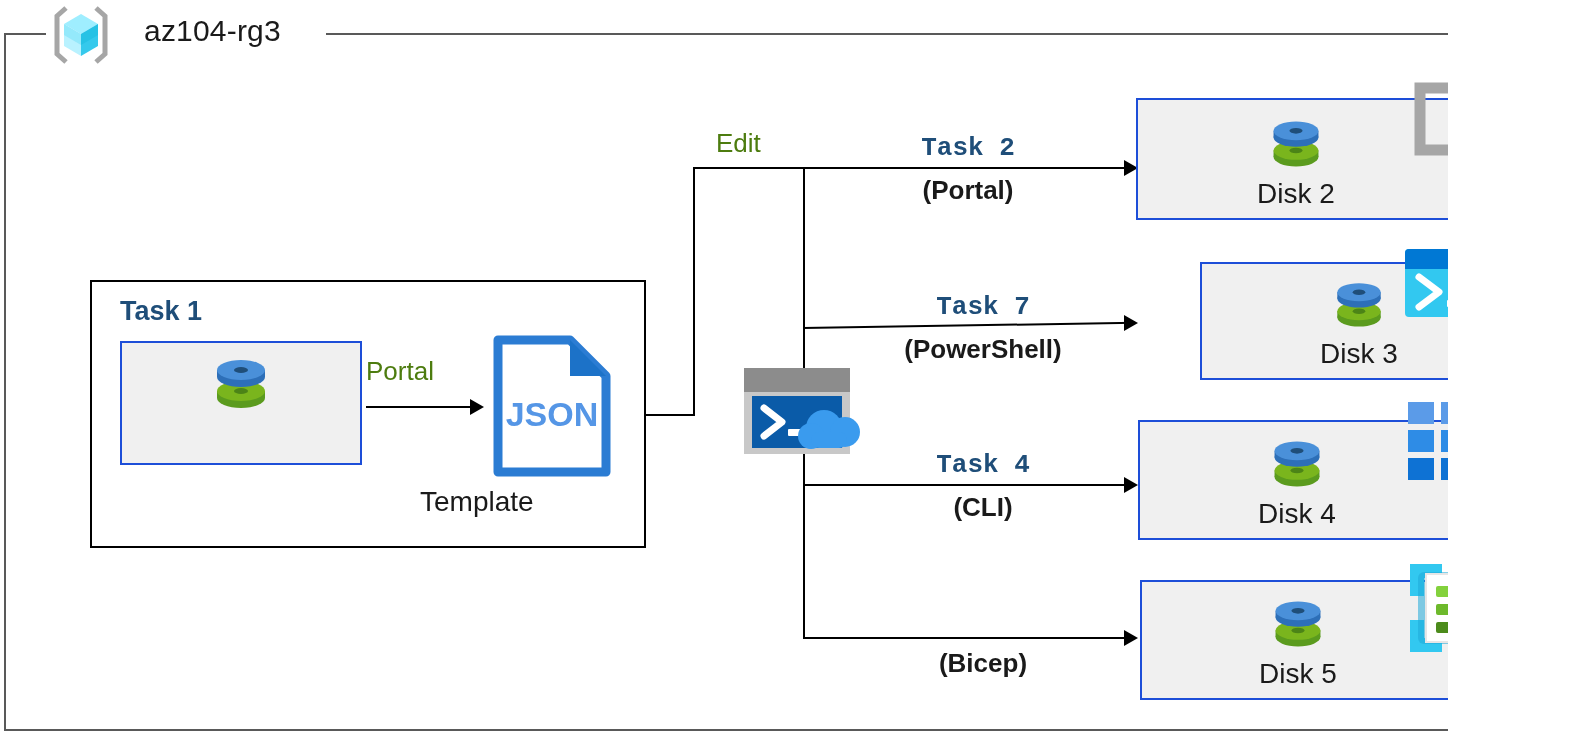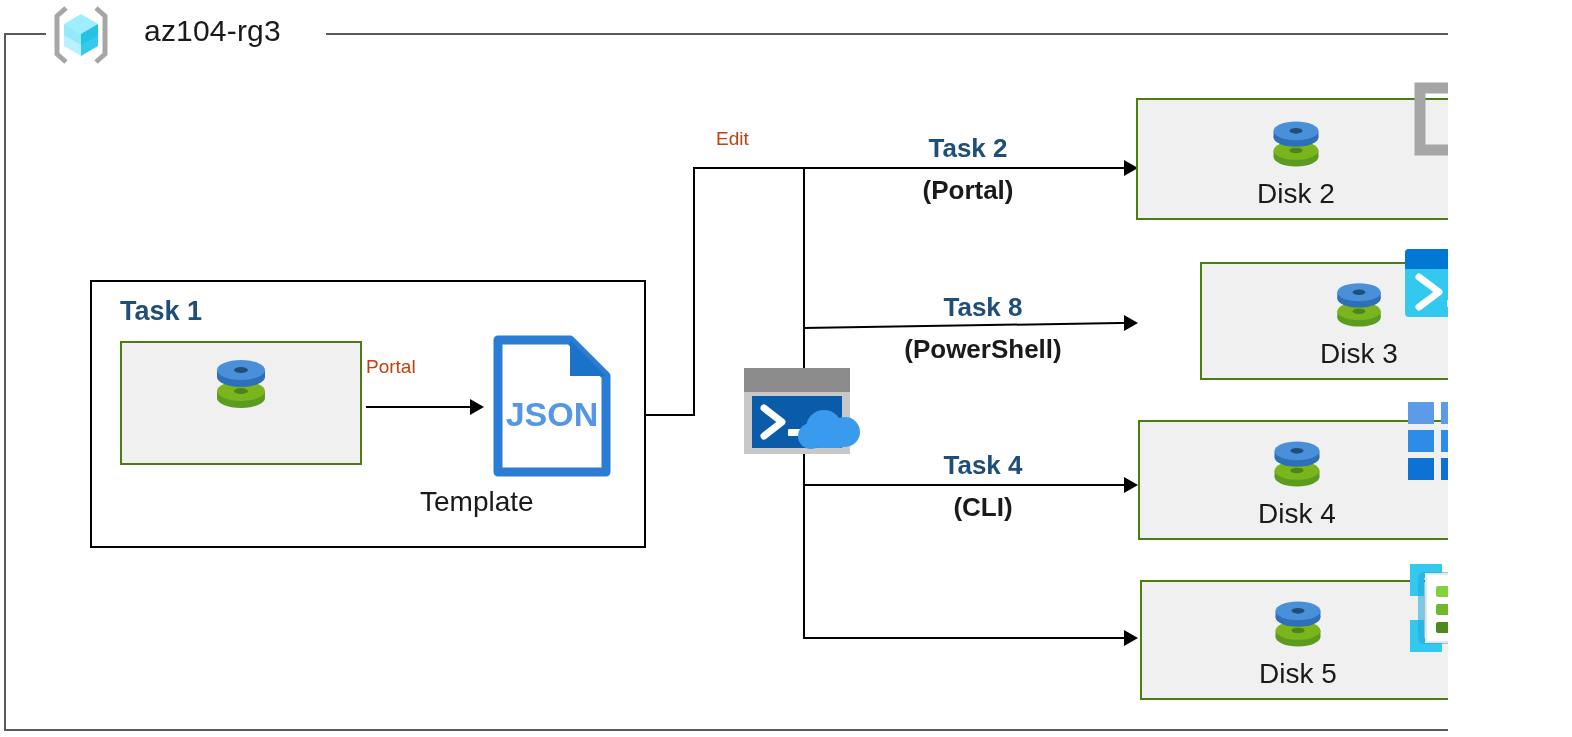--- a/index.html
+++ b/index.html
@@ -23,21 +23,21 @@
   
   .task1-box{
     position:absolute;left:90px;top:280px;width:556px;height:268px;
     border:2px solid #000000;box-sizing:border-box;background:#ffffff;
   }
   .task1-label{
     position:absolute;left:120px;top:296px;font-size:27px;font-weight:bold;
     color:#1F4E79;white-space:nowrap;
   }
   .disk-box{
-    position:absolute;border:2px solid #4d7c0f;box-sizing:border-box;background:#f0f0f0;
+    position:absolute;border:2px solid #1d4ed8;box-sizing:border-box;background:#f0f0f0;
   }
   .disk-box .disk-caption{
     position:absolute;left:0;right:0;bottom:8px;text-align:center;
     font-size:28px;color:#1a1a1a;
   }
   .disk-box .disk-ico{
     position:absolute;left:50%;transform:translateX(-50%);
   }
 
   
@@ -50,28 +50,28 @@
 
   .arrow-head{
     position:absolute;width:0;height:0;
     border-top:8px solid transparent;border-bottom:8px solid transparent;
     border-left:14px solid #000000;
   }
 
   
   .task-label{
     position:absolute;text-align:center;white-space:nowrap;
-    font-size:26px;font-weight:bold;color:#1F4E79;
+    font-size:26px;font-weight:bold;color:#1F4E79;font-family:Liberation Mono, monospace;
   }
   .task-sub{
     position:absolute;text-align:center;white-space:nowrap;
     font-size:26px;color:#1a1a1a;font-weight:bold;
   }
   .plain-label{
-    position:absolute;font-size:19px;color:#c2410c;white-space:nowrap;
+    position:absolute;font-size:26px;color:#4d7c0f;white-space:nowrap;
   }
 
   
   .json-ico{position:absolute;left:492px;top:334px;width:120px;height:144px;}
   .tmpl-caption{
     position:absolute;left:420px;top:486px;width:264px;text-align:left;
     font-size:28px;color:#1a1a1a;
   }
 
   
@@ -182,21 +182,21 @@
   <div class="svc-ico" style="left:1404px;top:62px;width:108px;height:100px;">
     <svg width="108" height="100" viewBox="0 0 108 100">
       <path d="M72 26 L16 26 L16 88 L78 88 L78 48" stroke="#A6A6A6" stroke-width="11" fill="none" stroke-linejoin="miter"></path>
       <path d="M56 62 L96 22" stroke="#3AA0EA" stroke-width="17" stroke-linecap="butt"></path>
       <polygon points="102,6 102,46 62,6" fill="#3AA0EA"></polygon>
     </svg>
   </div>
 
   <div class="ln ln-h" style="left:803px;top:327px;width:332px;transform:rotate(-0.9deg);transform-origin:left center;"></div>
   <div class="arrow-head" style="left:1124px;top:315px;"></div>
-  <div class="task-label" style="left:853px;top:292px;width:260px;">Task 8</div>
+  <div class="task-label" style="left:853px;top:292px;width:260px;">Task 7</div>
   <div class="task-sub" style="left:853px;top:334px;width:260px;">(PowerShell)</div>
 
   <div class="disk-box" style="left:1200px;top:262px;width:318px;height:118px;">
     <span class="disk-ico" style="top:12px;">
       <svg class="disk-glyph" width="56" height="56" viewBox="0 0 62 62">
         <ellipse cx="31" cy="46" rx="24" ry="10" fill="#5B9B1E"></ellipse>
         <rect x="7" y="39" width="48" height="7" fill="#5B9B1E"></rect>
         <ellipse cx="31" cy="39" rx="24" ry="10" fill="#7AB51D"></ellipse>
         <ellipse cx="31" cy="39" rx="7" ry="3" fill="#4C8417"></ellipse>
         <ellipse cx="31" cy="25" rx="24" ry="10" fill="#2D6FB8"></ellipse>
@@ -248,20 +248,21 @@
       <rect x="33" y="28" width="26" height="22" fill="#2E8CE6"></rect>
       <rect x="66" y="28" width="26" height="22" fill="#2E8CE6"></rect>
       <rect x="0" y="56" width="26" height="22" fill="#0E72D4"></rect>
       <rect x="33" y="56" width="26" height="22" fill="#0E72D4"></rect>
       <rect x="66" y="56" width="26" height="22" fill="#0E72D4"></rect>
     </svg>
   </div>
 
   <div class="ln ln-h" style="left:803px;top:637px;width:332px;"></div>
   <div class="arrow-head" style="left:1124px;top:630px;"></div>
+  <div class="task-sub" style="left:853px;top:648px;width:260px;">(Bicep)</div>
 
   <div class="disk-box" style="left:1140px;top:580px;width:316px;height:120px;">
     <span class="disk-ico" style="top:12px;">
       <svg class="disk-glyph" width="58" height="58" viewBox="0 0 62 62">
         <ellipse cx="31" cy="46" rx="24" ry="10" fill="#5B9B1E"></ellipse>
         <rect x="7" y="39" width="48" height="7" fill="#5B9B1E"></rect>
         <ellipse cx="31" cy="39" rx="24" ry="10" fill="#7AB51D"></ellipse>
         <ellipse cx="31" cy="39" rx="7" ry="3" fill="#4C8417"></ellipse>
         <ellipse cx="31" cy="25" rx="24" ry="10" fill="#2D6FB8"></ellipse>
         <rect x="7" y="18" width="48" height="7" fill="#2D6FB8"></rect>

